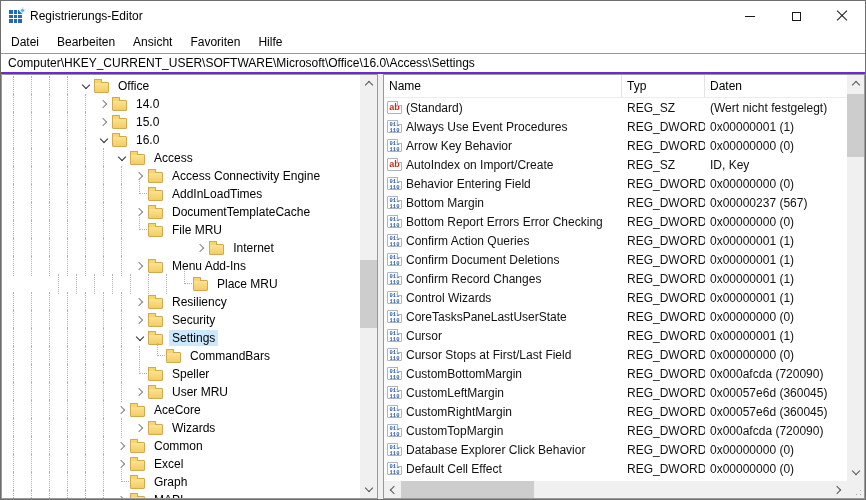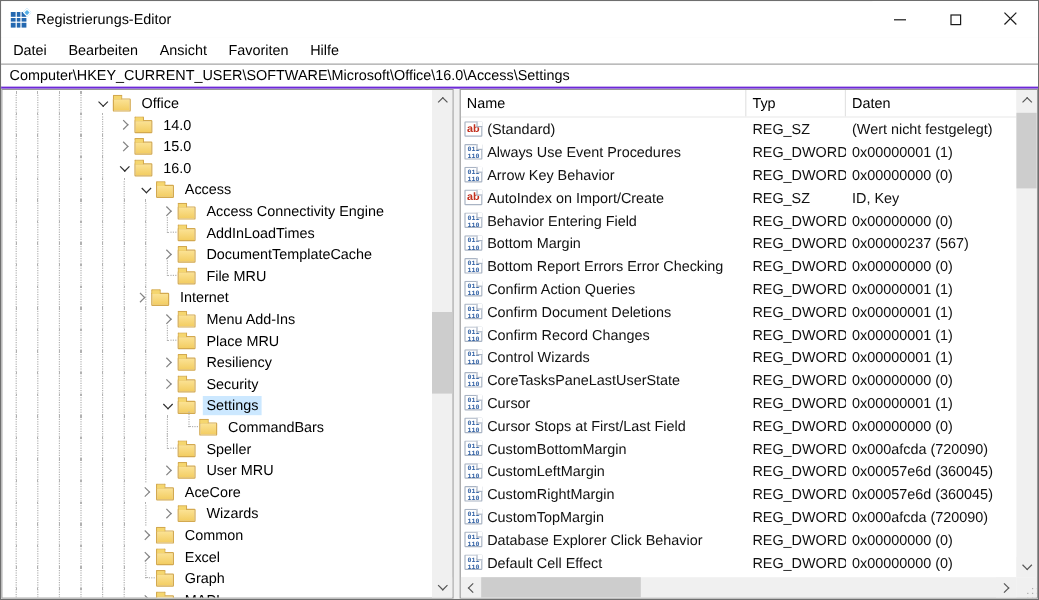--- a/index.html
+++ b/index.html
@@ -262,21 +262,21 @@
             <span class="guide" style="left: 47px;"></span>
             <span class="guide" style="left: 65px;"></span>
             <span class="guide" style="left: 83px;"></span>
             <span class="guide" style="left: 101px;"></span>
             <span class="guide" style="left: 119px;"></span>
             <span class="stub" style="left: 137px;"></span>
             <span class="chevbox"></span>
             <span class="folder"></span>
             <span class="tlabel">File MRU</span>
           </div>
-          <div class="trow" style="padding-left: 108px;">
+          <div class="trow" style="padding-left: 108px; justify-content: center;">
             <span class="guide" style="left: 11px;"></span>
             <span class="guide" style="left: 29px;"></span>
             <span class="guide" style="left: 47px;"></span>
             <span class="guide" style="left: 65px;"></span>
             <span class="guide" style="left: 83px;"></span>
             <span class="guide" style="left: 101px;"></span>
             <span class="guide" style="left: 119px;"></span>
             <span class="chevbox">
               <span class="chev"></span>
             </span>
@@ -290,21 +290,21 @@
             <span class="guide" style="left: 65px;"></span>
             <span class="guide" style="left: 83px;"></span>
             <span class="guide" style="left: 101px;"></span>
             <span class="guide" style="left: 119px;"></span>
             <span class="chevbox">
               <span class="chev"></span>
             </span>
             <span class="folder"></span>
             <span class="tlabel">Menu Add-Ins</span>
           </div>
-          <div class="trow" style="padding-left: 130px;">
+          <div class="trow" style="padding-left: 130px; margin-left: 45px;">
             <span class="guide" style="left: 11px;"></span>
             <span class="guide" style="left: 29px;"></span>
             <span class="guide" style="left: 47px;"></span>
             <span class="guide" style="left: 65px;"></span>
             <span class="guide" style="left: 83px;"></span>
             <span class="guide" style="left: 101px;"></span>
             <span class="guide" style="left: 119px;"></span>
             <span class="stub" style="left: 137px;"></span>
             <span class="chevbox"></span>
             <span class="folder"></span>

